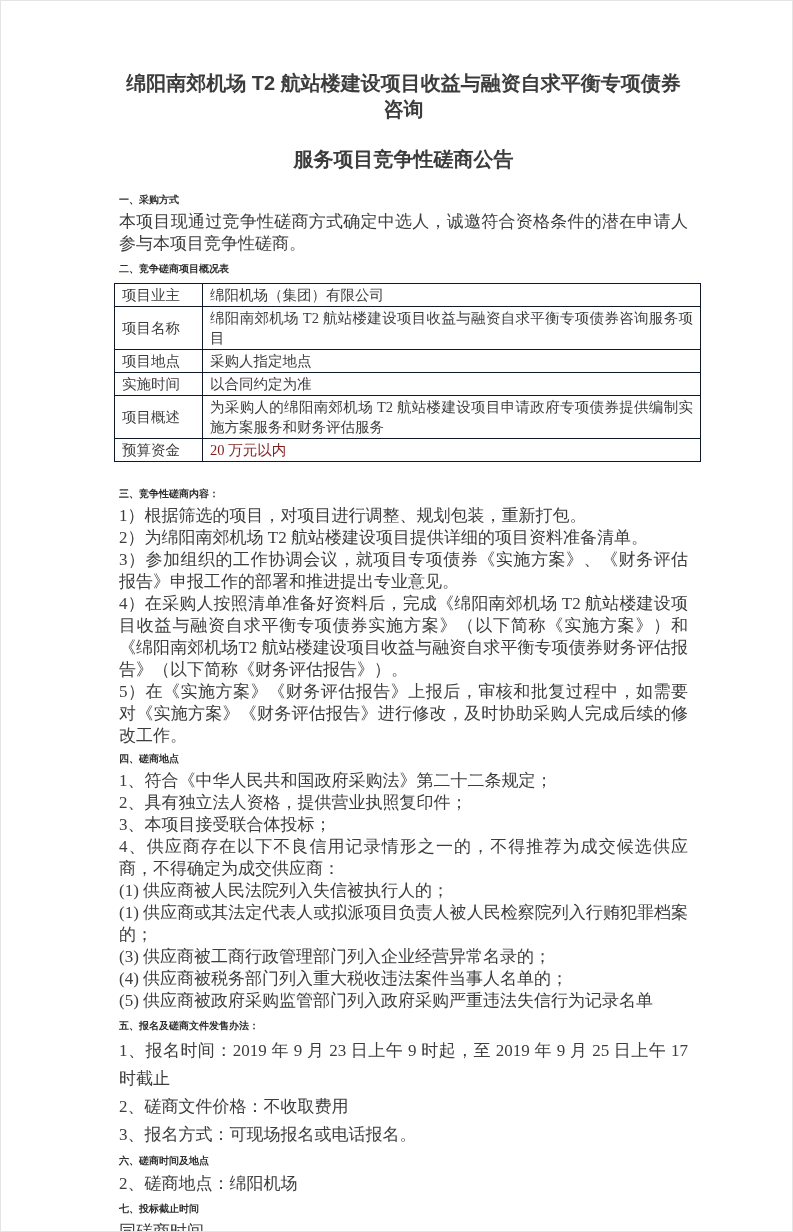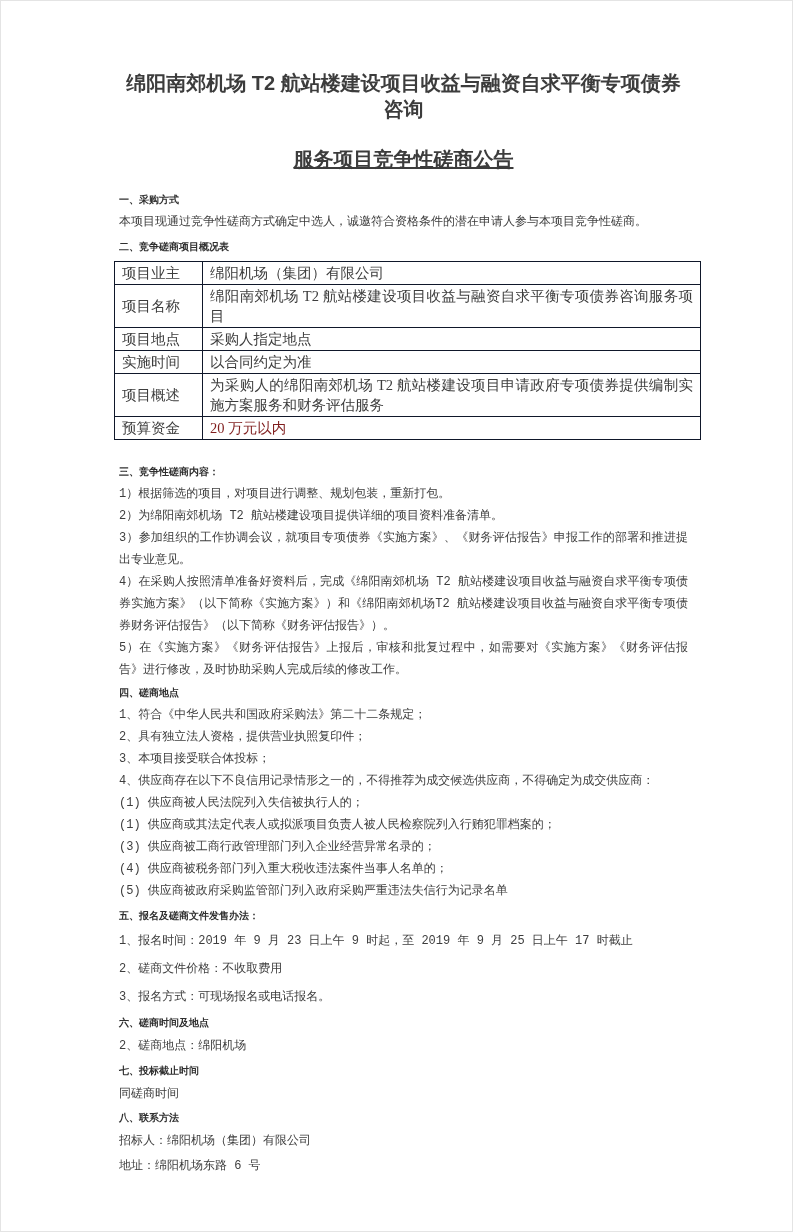--- a/index.html
+++ b/index.html
@@ -26,40 +26,39 @@
   
   .doc-title {
     text-align: center;
     font-family: "Liberation Sans", "DejaVu Sans", sans-serif;
     font-weight: bold;
     font-size: 20px;
     color: #3c3c3c;
     margin: 0 0 16px 0;
   }
   .doc-title .t-line { display: block; line-height: 26px; }
-  .doc-title .t-line + .t-line { margin-top: 24px; text-decoration: underline; }
+  .doc-title .t-line + .t-line { margin-top: 24px; }
 
   
   .sec-heading {
     font-family: "Liberation Sans", "DejaVu Sans", sans-serif;
     font-weight: bold;
     font-size: 10px;
     line-height: 23px;
     color: #2f2f2f;
     margin: 0;
   }
   .mt2  { margin-top: 2px; }
 
   
   .body-text {
-    font-size: 12px;
+    font-size: 17px;
     line-height: 22px;
     margin: 0;
     text-align: justify;
-    font-family: Liberation Mono, monospace;
   }
   .loose .body-text { line-height: 28px; }
   .mid-loose .body-text { line-height: 24.5px; }
 
   
   table.overview {
     border-collapse: collapse;
     table-layout: fixed;
     width: 587px;
     margin: 3px 0 20px -5px;

